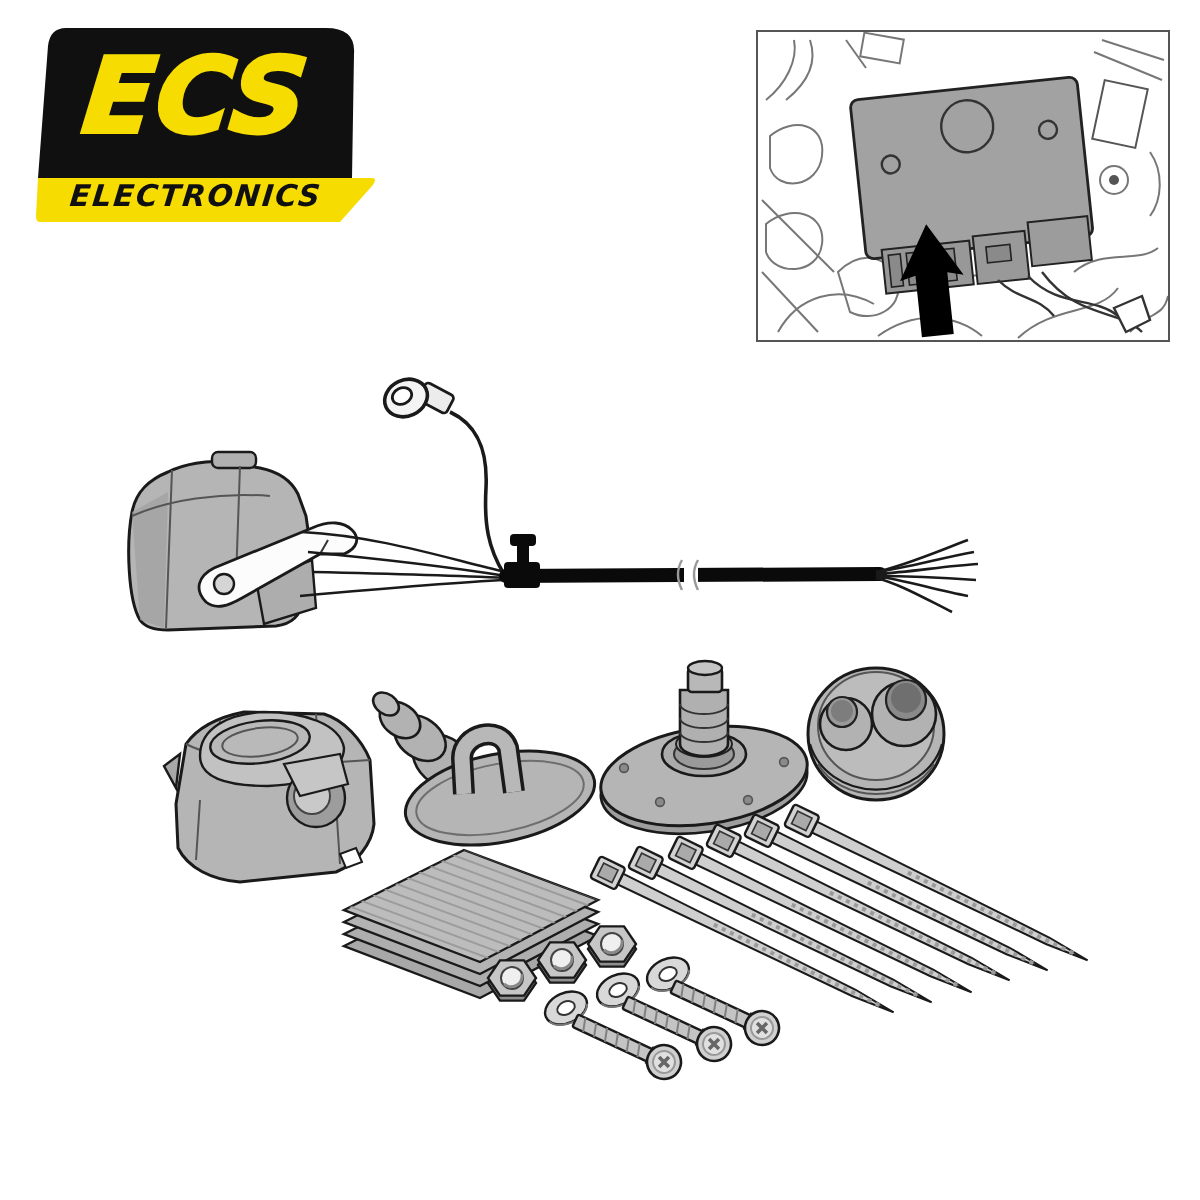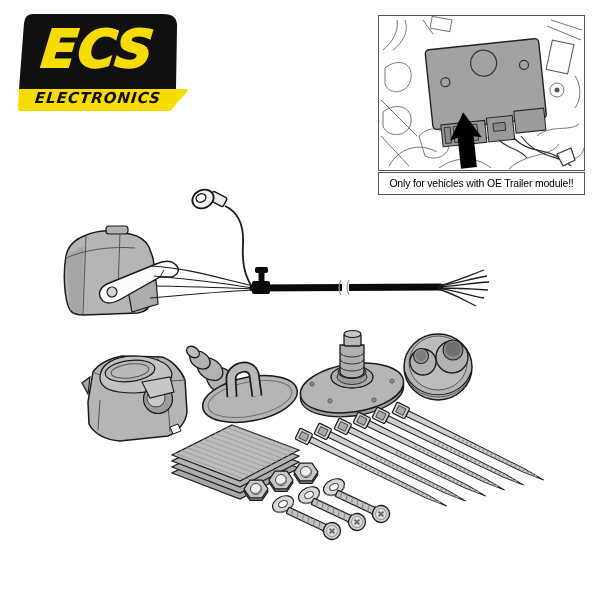--- a/index.html
+++ b/index.html
@@ -81,21 +81,20 @@
       </g>
       <g fill="none" stroke="#333" stroke-width="1.2">
         <path d="M135,122 C150,138 168,132 180,142"></path>
         <path d="M142,120 C160,144 180,138 192,150"></path>
         <path d="M120,124 C130,134 140,132 148,142"></path>
         <polygon points="178,138 192,132 196,144 184,150" fill="#fff" stroke="#333"></polygon>
       </g>
       <polygon points="87,96 71,123 79,121 79,152 95,152 95,121 103,123" transform="rotate(-6 87 124)" fill="#000"></polygon>
     </svg>
   </div>
-  <div class="inset-caption">Only for vehicles with OE Trailer module!!</div>
 
   <svg class="art" width="600" height="600" viewBox="0 0 600 600">
 
     <g>
       <path d="M70,310 C64,300 63,272 66,256 C68,246 74,240 84,236 C92,232 104,230 112,231 L130,234 C140,236 146,241 149,247 L153,258 L155,272 L152,300 C150,308 146,312 138,313 L84,315 C77,315 72,313 70,310 Z" fill="#b5b5b5" stroke="#1a1a1a" stroke-width="1.5"></path>
       <path d="M66,256 L84,246 L82,314 L70,310 Z" fill="#a0a0a0" opacity="0.7"></path>
       <rect x="106" y="226" width="22" height="8" rx="3" fill="#b0b0b0" stroke="#1a1a1a" stroke-width="1.2"></rect>
       <path d="M86,235 L83,314 M120,233 L118,290 M66,258 C84,250 110,246 135,248" fill="none" stroke="#555" stroke-width="1"></path>
       <path d="M128,290 L156,280 L158,304 L132,312 Z" fill="#adadad" stroke="#1a1a1a" stroke-width="1.2"></path>
       <path d="M103,301 C97,295 99,288 107,284 L156,264 C165,260 172,261 176,265 C180,269 179,274 172,277 L160,277 L121,299 C114,303 108,305 103,301 Z" fill="#fcfcfc" stroke="#1a1a1a" stroke-width="1.4"></path>

